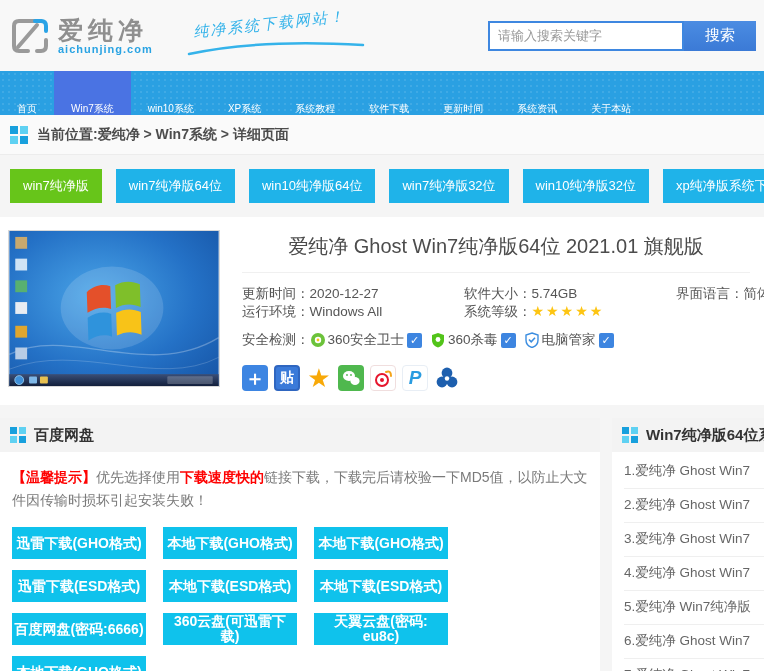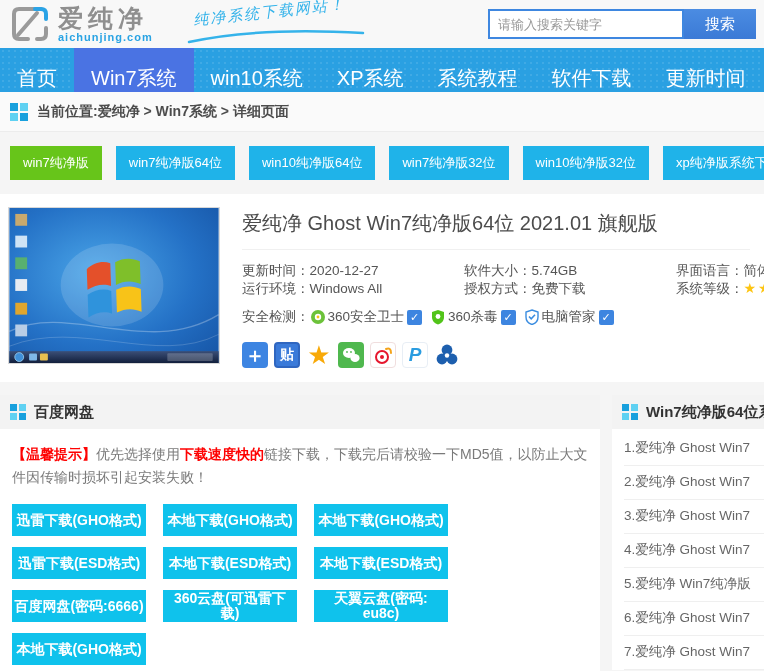--- a/index.html
+++ b/index.html
@@ -1,58 +1,58 @@
 <!DOCTYPE html>
 <html><head>
 <meta charset="utf-8">
 <style>
   * { margin:0; padding:0; box-sizing:border-box; }
   html,body { width:764px; }
   body { font-family:"Liberation Sans","DejaVu Sans",sans-serif; background:#f5f5f5; }
   .page { width:764px; height:671px; overflow:hidden; background:#f5f5f5; position:relative; }
 
   
-  .topbar { height:48px; background:#f8f8f8; display:flex; align-items:center; padding:0 8px; }
+  .topbar { height:71px; background:#f8f8f8; display:flex; align-items:center; padding:0 8px; }
   .logo-wrap { display:flex; align-items:center; }
   .logo-icon { width:42px; height:42px; }
   .brand { margin-left:8px; }
   .brand-name { font-size:25px; font-weight:bold; color:#8f8f8f; letter-spacing:5px; line-height:26px; }
   .brand-domain { font-size:11px; font-weight:bold; color:#29a3e3; letter-spacing:1px; }
   .slogan { margin-left:34px; position:relative; width:180px; height:46px; }
   .slogan-text { position:absolute; left:6px; top:2px; font-size:15px; font-style:italic; color:#35b3ea; transform:rotate(-6deg); white-space:nowrap; letter-spacing:2px; }
   .slogan-curve { position:absolute; left:0; top:26px; }
   .searchbar { margin-left:auto; display:flex; align-items:flex-start; }
   .search-input { width:196px; height:30px; border:2px solid #3e87e0; padding:0 8px; font-size:13px; color:#555; outline:none; background:#fff; }
   .search-input::placeholder { color:#999; }
   .search-btn { width:72px; height:30px; border:none; background:linear-gradient(#4b8ce2,#3b7ad6); color:#fff; font-size:15px; cursor:pointer; }
 
   
   .nav { height:44px; background:#2aa0e2; background-image:radial-gradient(rgba(255,255,255,.10) 1px, transparent 1px); background-size:6px 6px; display:flex; }
-  .nav-item { padding:8px 17px; line-height:44px; color:#fff; font-size:20px; cursor:pointer; white-space:nowrap;text-align:right; }
+  .nav-item { padding:16px 17px; line-height:44px; color:#fff; font-size:10px; cursor:pointer; white-space:nowrap;text-align:right; }
   .nav-item.active { background:#4a73e3; }
 
   
   .breadcrumb { height:40px; background:#fafafa; border-bottom:1px solid #ececec; display:flex; align-items:center; padding:0 10px; }
   .grid-icon { width:18px; height:18px; display:grid; grid-template-columns:1fr 1fr; grid-template-rows:1fr 1fr; gap:2px; margin-right:9px; flex:none; }
   .grid-icon span:nth-child(1){ background:#18a0dd; }
   .grid-icon span:nth-child(2){ background:#5fd1f2; }
   .grid-icon span:nth-child(3){ background:#5fd1f2; }
   .grid-icon span:nth-child(4){ background:#18a0dd; }
   .breadcrumb-text { font-size:14px; font-weight:bold; color:#4c4c4c; }
 
   
   .tagrow { padding:14px 10px; display:flex; gap:14px; }
   .tag-btn { height:34px; padding:0 13px; border:none; color:#fff; font-size:13px; background:#1fb3e9; cursor:pointer; white-space:nowrap; }
   .tag-btn.green { background:#67c51a; }
 
   
   .main-panel { background:#fff; padding:13px 8px 14px; display:flex; }
   .thumb { width:212px; height:157px; border:1px solid #d8d8d8; flex:none; }
   .detail { margin-left:22px; flex:1; padding-right:6px; min-width:0; }
-  .article-title { font-size:20px; font-weight:normal; color:#4c4c4c; padding:3px 0 12px; border-bottom:1px solid #f0f0f0; margin-bottom:12px; }
+  .article-title { font-size:20px; font-weight:normal; color:#4c4c4c; padding:3px 0 12px; border-bottom:1px solid #f0f0f0; margin-bottom:12px;text-align:center; }
   .info-grid { display:grid; grid-template-columns:222px 212px 1fr; font-size:13.5px; color:#555; }
   .info-cell { white-space:nowrap; }
   .stars { color:#fdc513; letter-spacing:2px; font-size:14px; }
   .security-row { margin-top:10px; display:flex; align-items:flex-end; font-size:13.5px; color:#555; }
   .sec-item { display:flex; align-items:center; margin-right:8px; }
   .sec-icon { width:16px; height:16px; margin-right:2px; display:inline-block; }
   .checkbox { width:15px; height:15px; background:#3d85e0; border-radius:2px; color:#fff; font-size:11px; line-height:15px; text-align:center; margin-left:3px; display:inline-block; }
   .share-row { margin-top:16px; display:flex; align-items:center; gap:6px; }
   .share-tile { width:26px; height:26px; border-radius:4px; display:flex; align-items:center; justify-content:center; cursor:pointer; font-weight:bold; }
   .t-plus { background:#3d85e2; color:#fff; font-size:20px; }
@@ -178,21 +178,20 @@
     </svg>
 
     <div class="detail">
       <h1 class="article-title">爱纯净 Ghost Win7纯净版64位 2021.01 旗舰版</h1>
 
       <div class="info-grid">
         <div class="info-cell"><span>更新时间：</span><span>2020-12-27</span></div>
         <div class="info-cell"><span>软件大小：</span><span>5.74GB</span></div>
         <div class="info-cell"><span>界面语言：</span><span>简体中文</span></div>
         <div class="info-cell"><span>运行环境：</span><span>Windows All</span></div>
-        <div class="info-cell"><span>授权方式：</span><span>免费下载</span></div>
         <div class="info-cell"><span>系统等级：</span><span class="stars">★★★★★</span></div>
       </div>
 
       <div class="security-row">
         <span>安全检测：</span>
         <span class="sec-item">
           <svg class="sec-icon" viewBox="0 0 16 16">
             <circle cx="8" cy="8" r="7" fill="#6cc23a"></circle>
               <circle cx="8" cy="8" r="3.2" fill="#fff"></circle>
               <circle cx="8" cy="8" r="1.4" fill="#f5c616"></circle>

